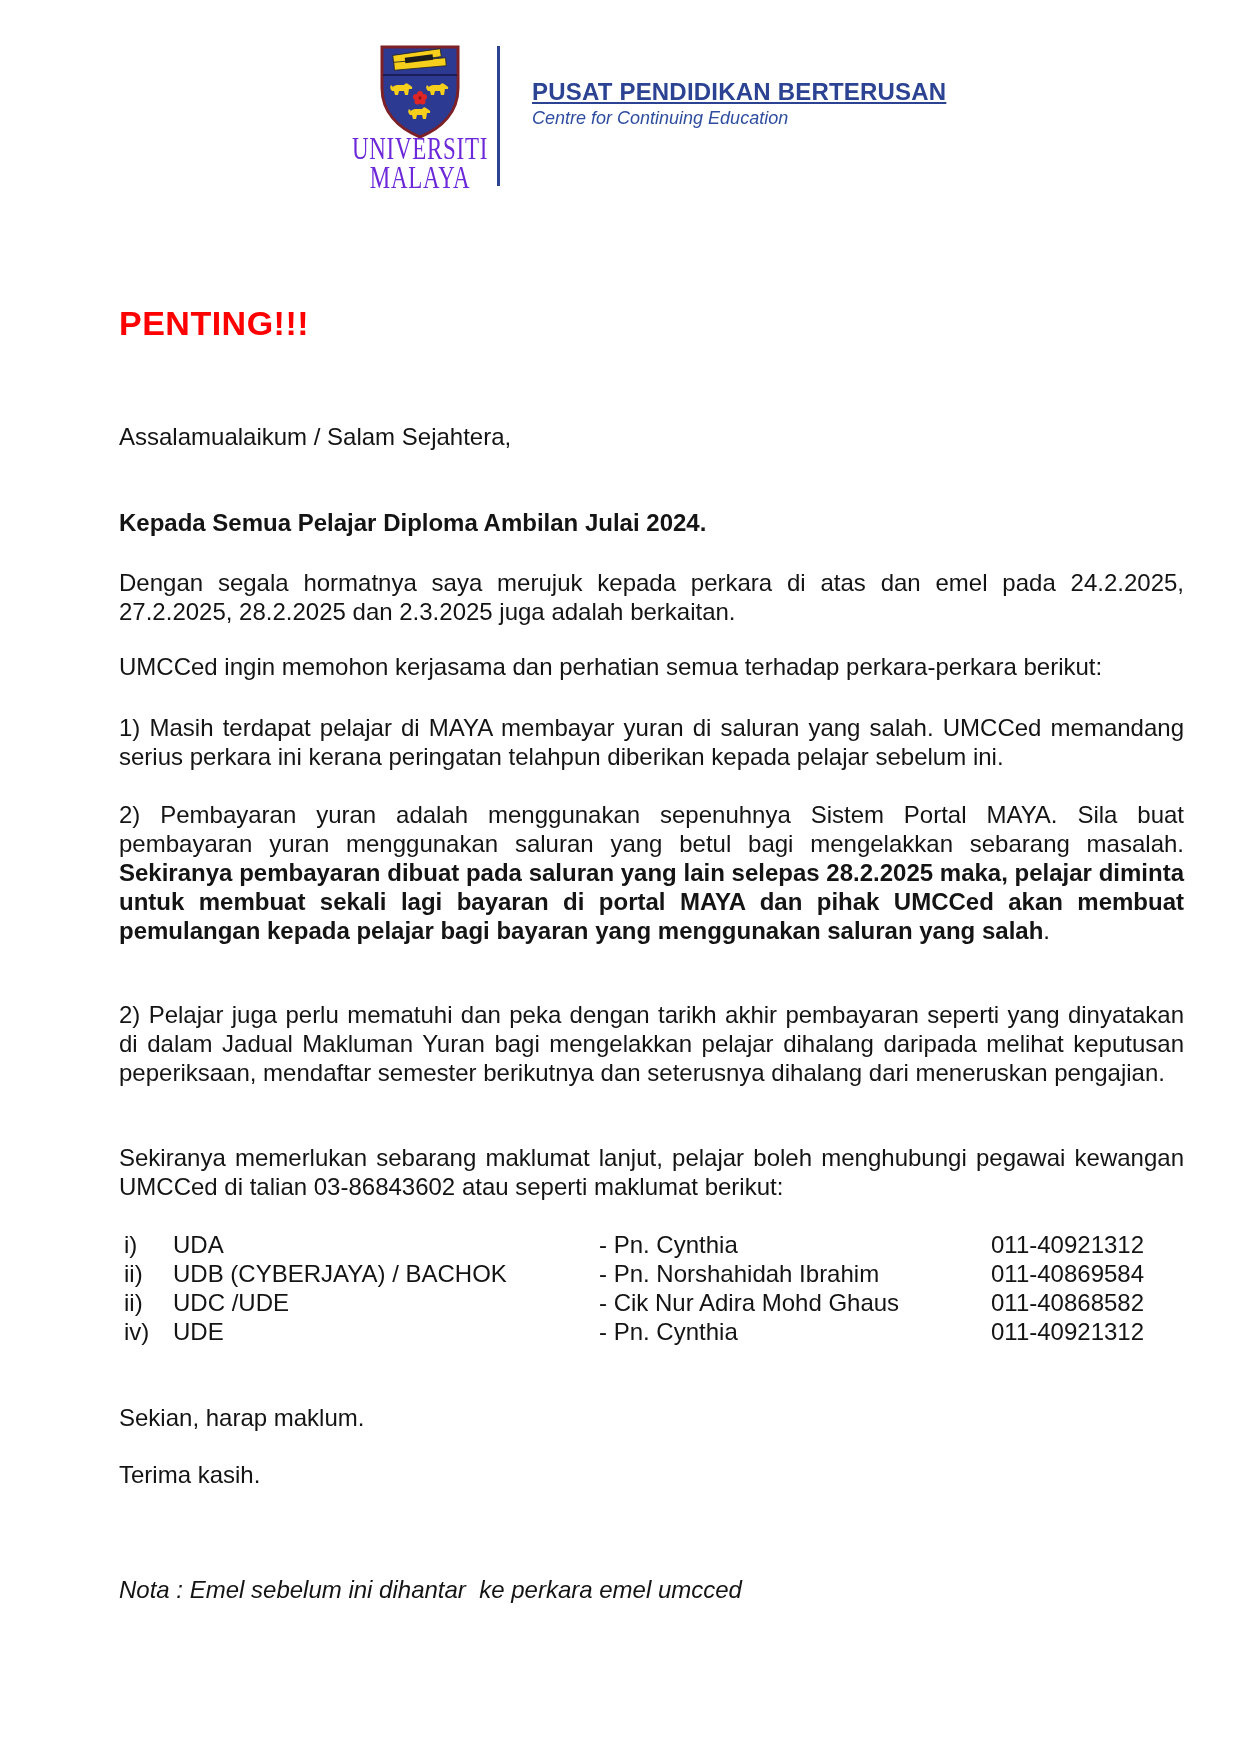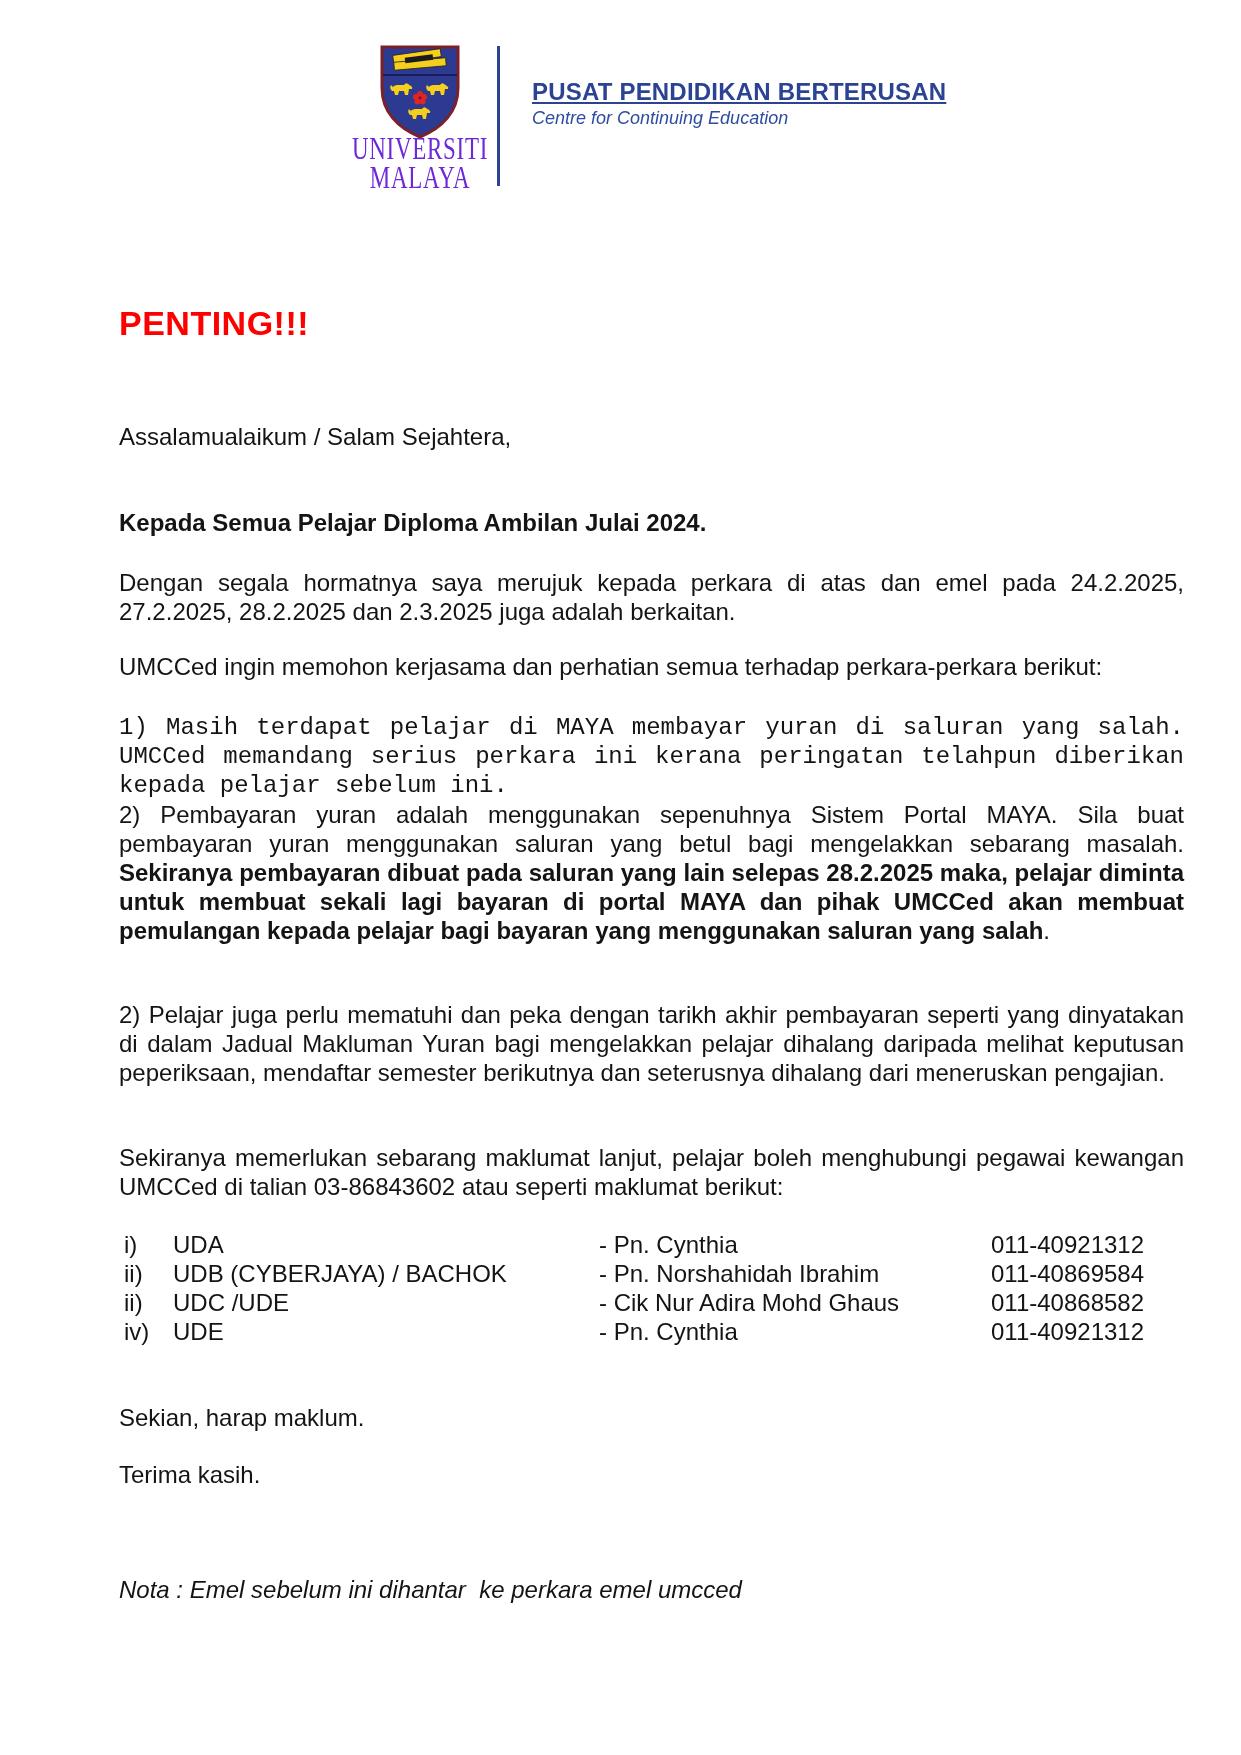--- a/index.html
+++ b/index.html
@@ -24,21 +24,21 @@
   .dept .en { font-size:18px; font-style:italic; line-height:26px; color:#2e4da0; }
 
   
   .blk { position:absolute; left:83px; width:1065px; font-size:24px; line-height:29px;margin-left:36px; }
   .jst { text-align:justify; text-align-last:left; }
   .penting { top:303px; font-size:34px; line-height:40px; font-weight:bold; color:#ff0000; letter-spacing:0.5px; }
   .salutation { top:422px; }
   .addressee  { top:508px; font-weight:bold; }
   .p-intro    { top:568px; }
   .p-request  { top:652px; }
-  .p-item1    { top:713px;font-family:Liberation Mono, monospace; }
+  .p-item1    { top:713px; }
   .p-item2    { top:800px; }
   .p-item3    { top:1000px; }
   .p-contact  { top:1143px; }
   .b { font-weight:bold; }
 
   .contacts { top:1230px; }
   .contact-row { display:grid; grid-template-columns:54px 426px 392px 1fr; line-height:29px; }
   .contact-row .numeral { padding-left:5px; }
 
   .closing1 { top:1403px; }

